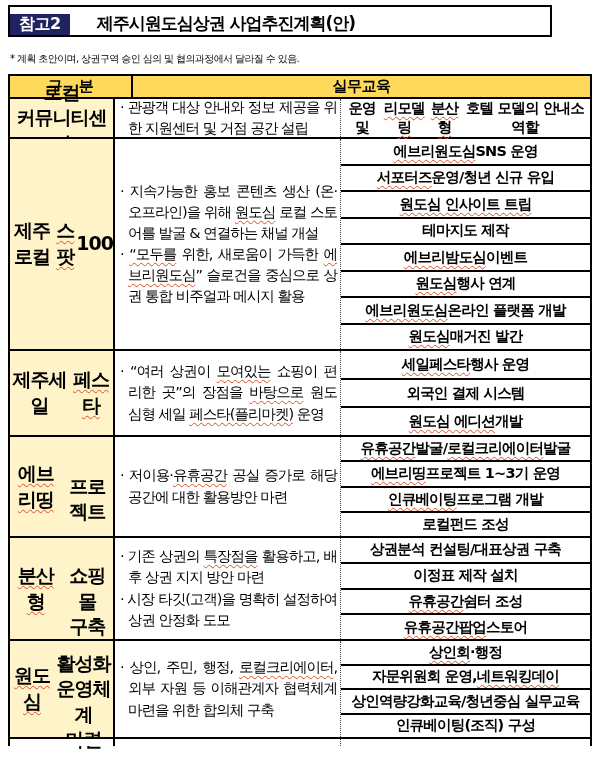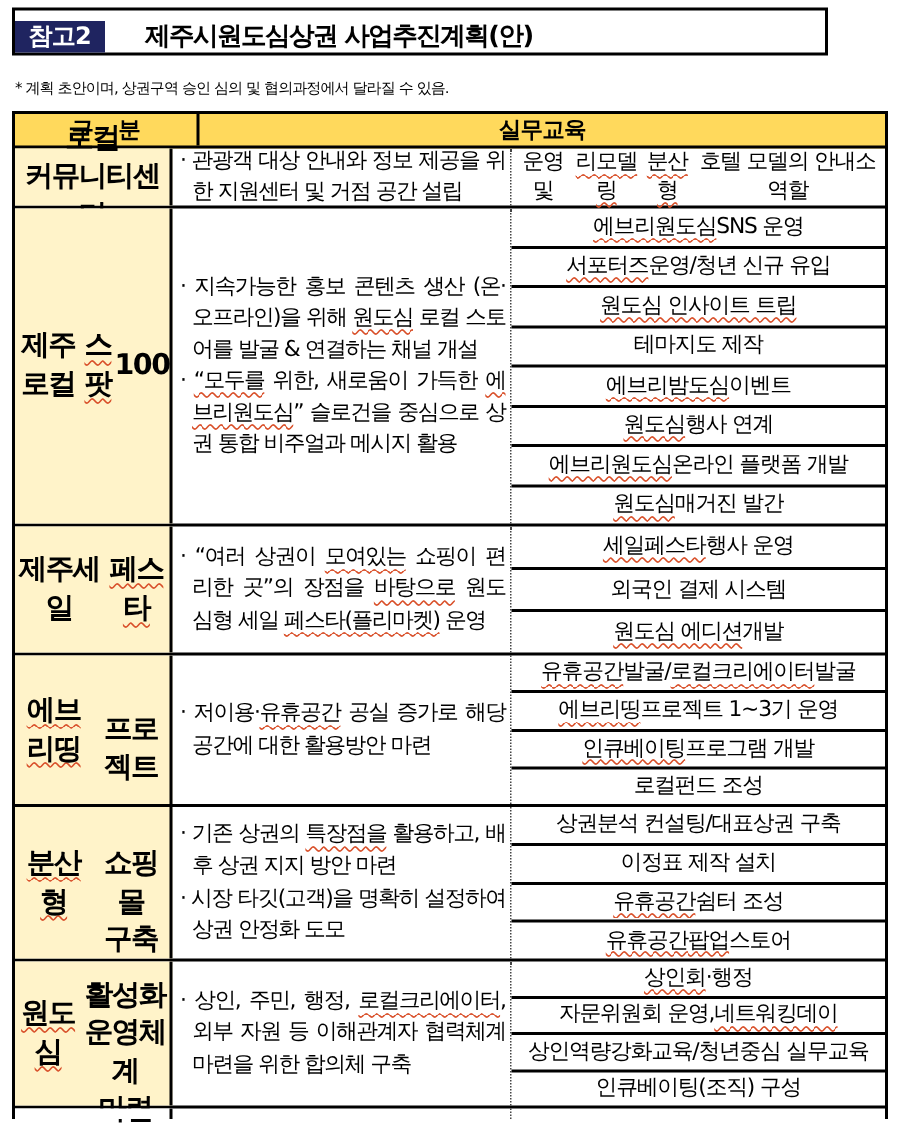--- a/index.html
+++ b/index.html
@@ -64,20 +64,21 @@
   }
   .bullet{padding-left:8px;text-indent:-8px;}
   .details{
     flex:1;display:flex;flex-direction:column;border-left:1px dotted #444;
   }
   .ditem{
     flex:1;display:flex;align-items:center;justify-content:center;
     text-align:center;font-size:14.5px;letter-spacing:-0.8px;
     border-top:2px solid #000;white-space:pre-line;line-height:1.3;
     padding:0 2px;
+    font-weight:bold;
   }
   .ditem:first-child{border-top:none;}
 
   .b{font-weight:400;}
   .sp{
     text-decoration-line:underline;
     text-decoration-style:wavy;
     text-decoration-color:var(--wavy);
     text-decoration-thickness:1px;
     text-underline-offset:3px;

